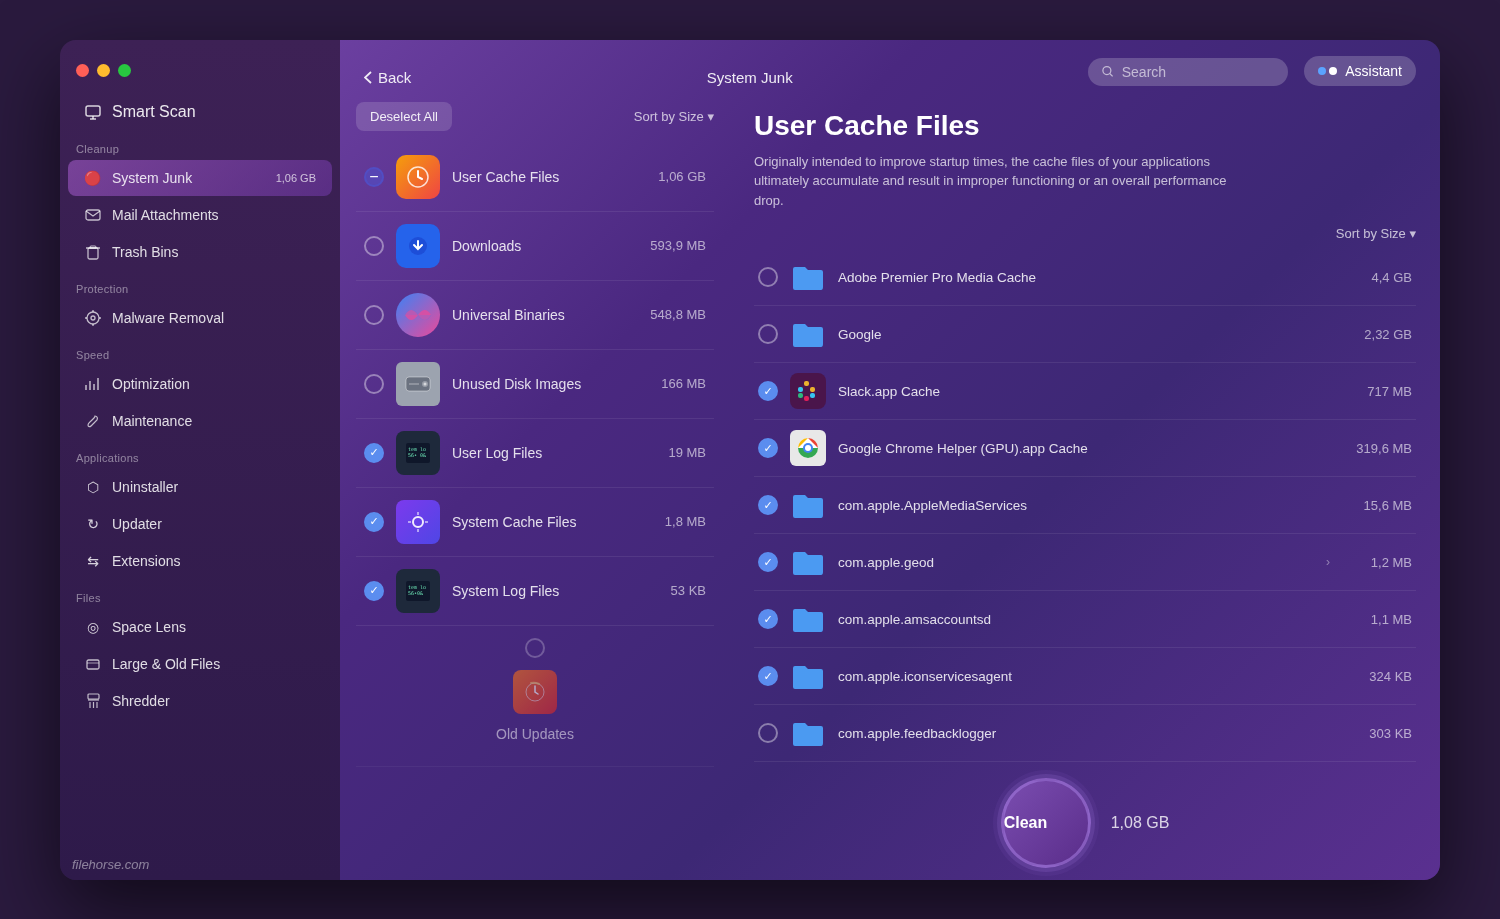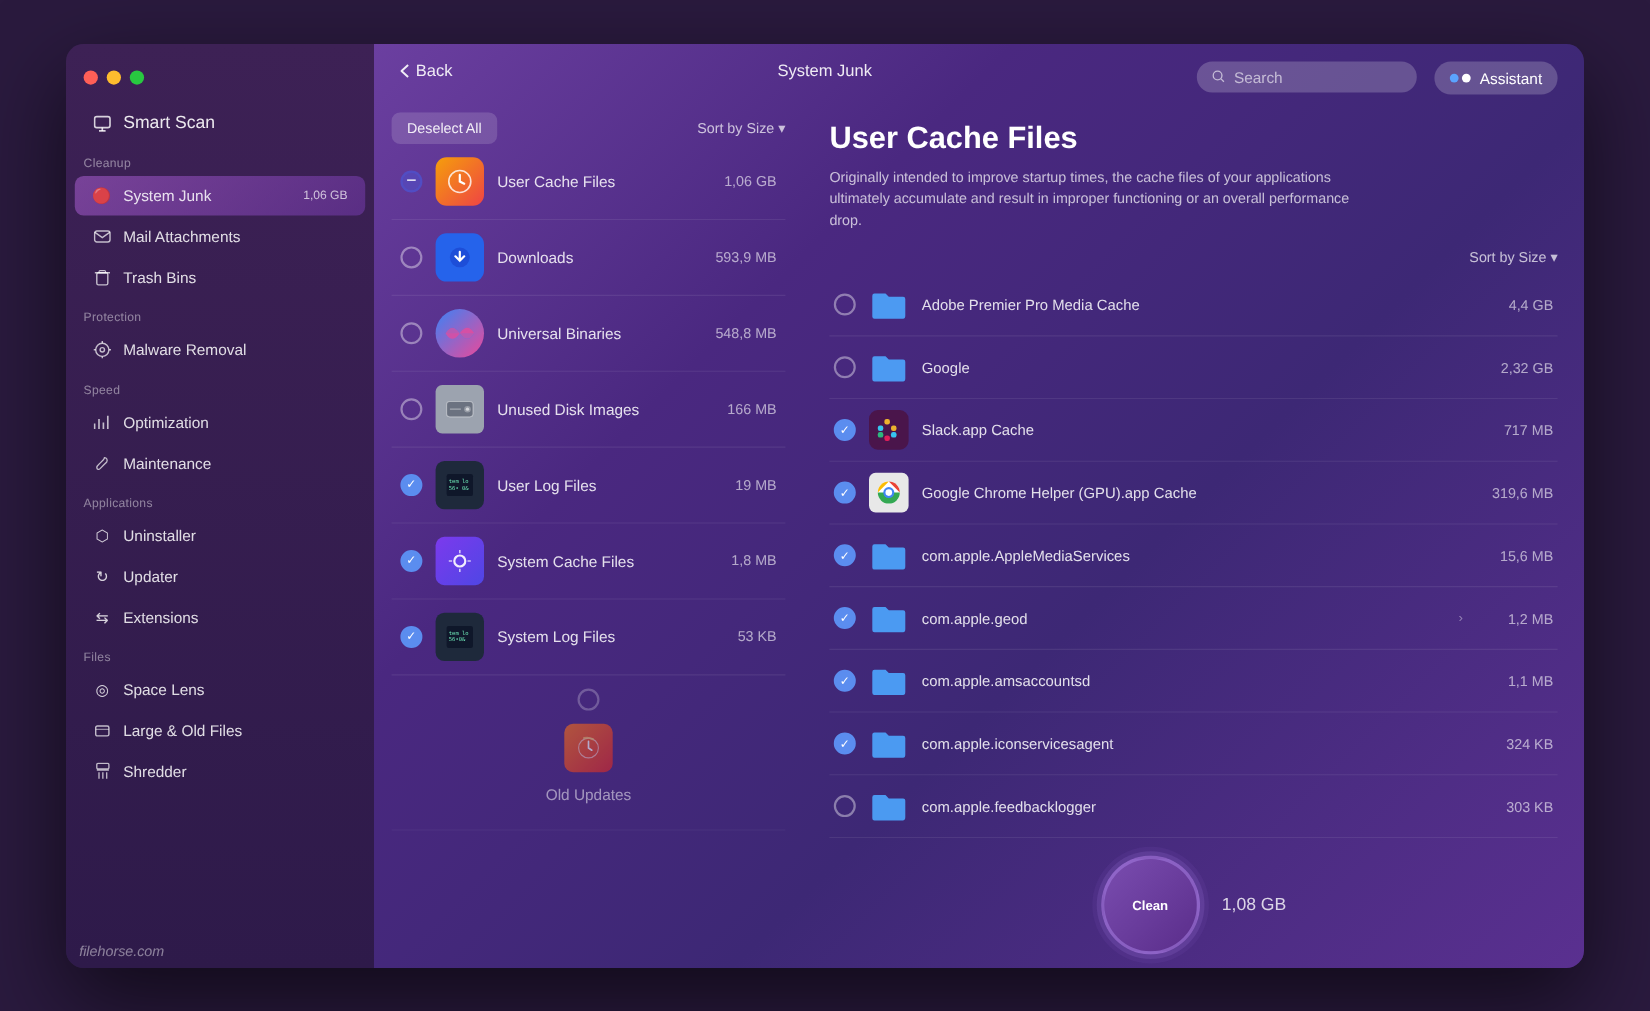--- a/index.html
+++ b/index.html
@@ -98,21 +98,21 @@
       flex: 1;
       background: linear-gradient(135deg, #6b3fa0 0%, #4a2880 30%, #3d2875 60%, #5a3090 100%);
       display: flex;
       flex-direction: column;
       overflow: hidden;
     }
 
     
     .top-bar {
       display: flex;
-      align-items: flex-start;
+      align-items: flex-end;
       padding: 16px 24px;
       gap: 16px;
     }
 
     .back-btn {
       display: flex;
       align-items: center;
       gap: 6px;
       color: rgba(255,255,255,0.9);
       font-size: 15px;
@@ -186,20 +186,21 @@
       display: flex;
       flex-direction: column;
       padding: 0 16px;
       overflow-y: auto;
     }
 
     .list-toolbar {
       display: flex;
       align-items: center;
       justify-content: space-between;
+      margin-bottom: 12px;
     }
 
     .deselect-all-btn {
       background: rgba(255,255,255,0.15);
       border: none;
       border-radius: 8px;
       padding: 7px 14px;
       color: rgba(255,255,255,0.9);
       font-size: 13px;
       cursor: pointer;
@@ -365,26 +366,26 @@
     }
 
     .clean-btn {
       width: 90px;
       height: 90px;
       border-radius: 50%;
       background: linear-gradient(135deg, #7a4db0, #5a2d8a);
       border: 3px solid rgba(160,120,220,0.6);
       box-shadow: 0 0 0 4px rgba(140,100,200,0.25), 0 0 0 8px rgba(120,80,180,0.15);
       color: white;
-      font-size: 12px;
+      font-size: 16px;
       font-weight: 600;
       cursor: pointer;
       display: flex;
       align-items: center;
-      justify-content: center;
+      justify-content: flex-start;
     }
 
     .total-size {
       color: rgba(255,255,255,0.8);
       font-size: 16px;
       font-weight: 500;
     }
 
     
     ::-webkit-scrollbar { width: 4px; }

